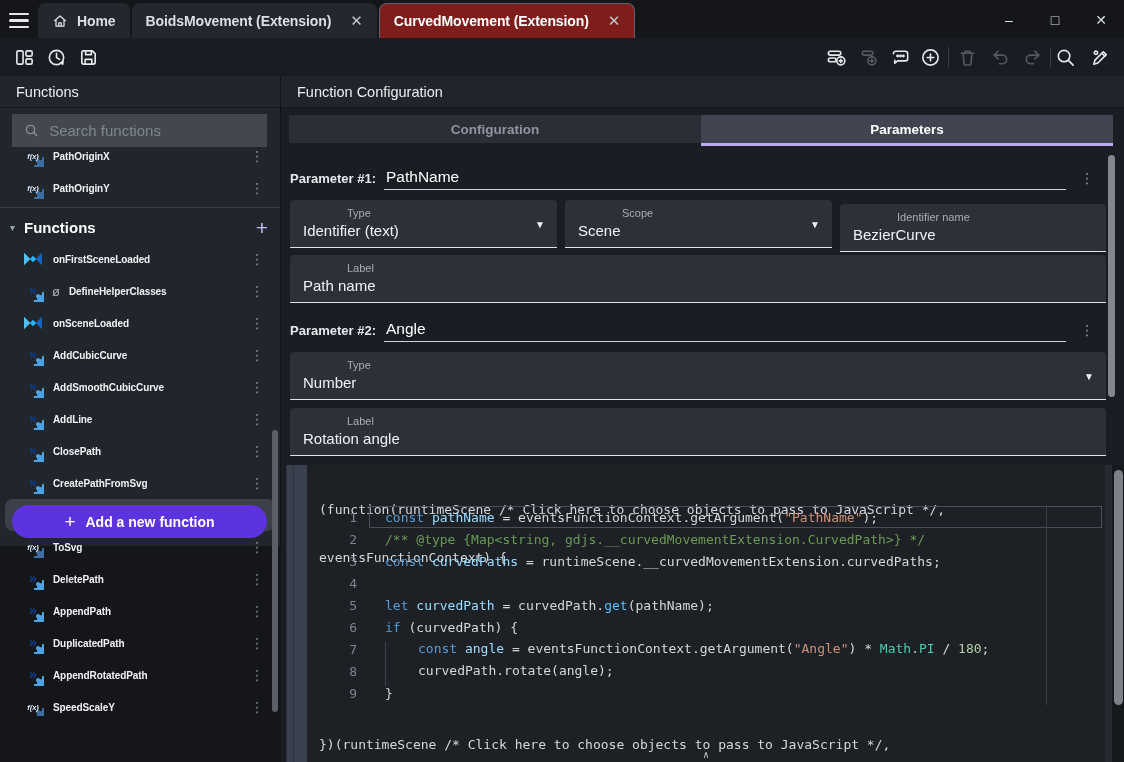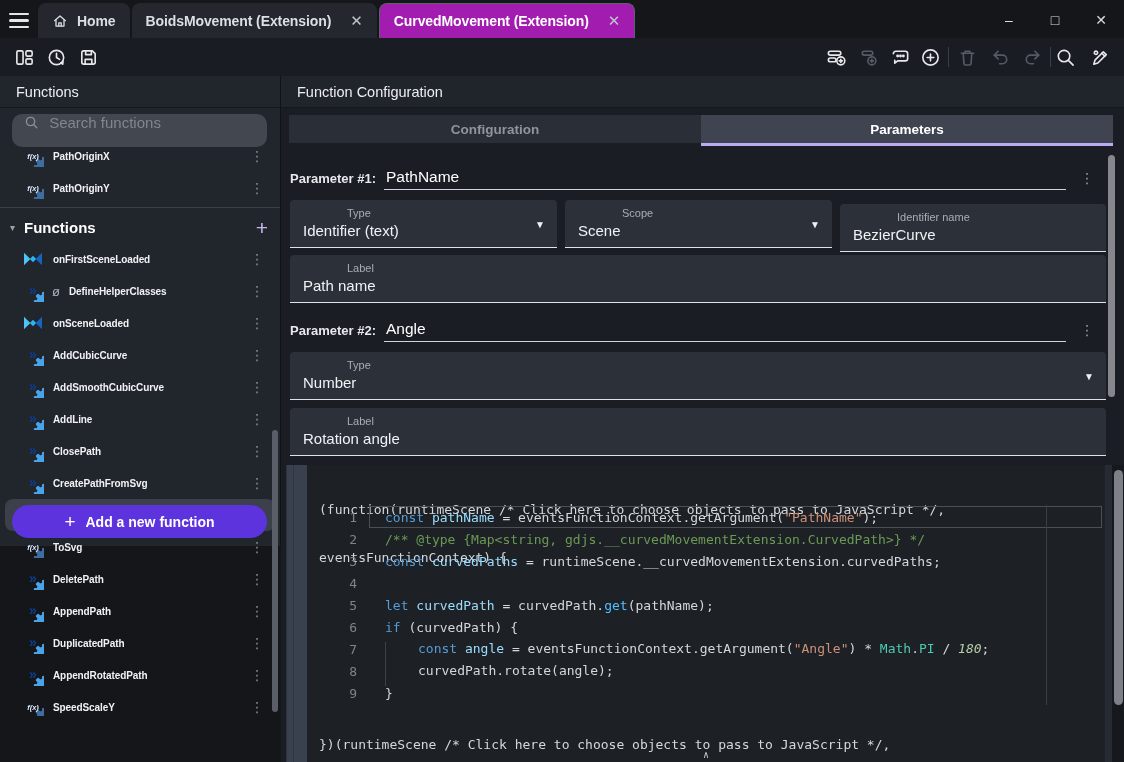--- a/index.html
+++ b/index.html
@@ -5,21 +5,21 @@
   * { margin:0; padding:0; box-sizing:border-box; }
   html,body { width:1124px; height:762px; overflow:hidden; background:#14161a;
     font-family:"Liberation Sans", sans-serif; -webkit-font-smoothing:antialiased; }
   .root { position:relative; width:1124px; height:546px; color:#e8eaee; }
 
   
   .titlebar { position:absolute; top:0; left:0; right:0; height:38px; background:#14161a; display:flex; align-items:flex-end; }
   .hamburger { width:38px; height:35px; display:flex; flex-direction:column; justify-content:center; gap:4px; padding:0 9px; cursor:pointer; }
   .hamburger i { display:block; height:2.4px; background:#e4e6ea; border-radius:2px; }
   .tab { height:35px; display:flex; align-items:center; gap:9px; padding:0 14px; background:#24272e; border-radius:8px 8px 0 0; margin-right:2px; color:#dcdfe4; font-size:14px; cursor:pointer; }
-  .tab.active { background:#a21caf; border:1px solid #5d636e; border-bottom:none; color:#ffffff; }
+  .tab.active { background:#7f1d1d; border:1px solid #5d636e; border-bottom:none; color:#ffffff; }
   .tab .tlabel { font-weight:700; letter-spacing:-0.1px; white-space:nowrap; }
   .tab .tclose { color:#c2c6cd; font-size:15px; margin-left:10px; }
   .win-controls { margin-left:auto; display:flex; align-items:center; height:35px; }
   .winbtn { width:46px; text-align:center; color:#d9dce1; font-size:14px; cursor:pointer; line-height:35px; }
 
   
   .toolbar { position:absolute; top:38px; left:0; right:0; height:38px; background:#191c22; }
   .tb-ico { position:absolute; top:7px; width:24px; height:24px; color:#e6e8ec; cursor:pointer; display:flex; align-items:center; justify-content:center; }
   .tb-ico.dim { color:#565b63; }
   .tb-ico svg { width:21px; height:21px; stroke:currentColor; fill:none; stroke-width:1.7; stroke-linecap:round; stroke-linejoin:round; }
@@ -28,21 +28,21 @@
   .preview-btn .play { margin-left:11px; }
   .preview-btn .plabel { font-weight:700; font-size:13.5px; margin-left:9px; }
   .preview-btn .pv-div { width:1px; height:28px; background:#878c96; margin-left:12px; }
   .preview-btn .chev { margin:0 0 0 8px; }
   .share-btn { position:absolute; left:587px; top:42px; height:30px; width:85px; background:#6a46e8; border-radius:6px; display:flex; align-items:center; justify-content:center; gap:8px; color:#fff; font-weight:700; font-size:13.5px; cursor:pointer; }
   svg.mini { width:16px; height:16px; stroke:currentColor; fill:none; stroke-width:1.8; stroke-linecap:round; stroke-linejoin:round; }
 
   
   .sidebar { position:absolute; top:76px; left:0; width:281px; bottom:0; background:#21252c; border-right:1px solid #101216; }
   .sb-header { height:32px; display:flex; align-items:center; padding:0 16px; font-size:14.5px; color:#eceef1; border-bottom:1px solid #15181d; }
-  .searchbox { position:absolute; top:38px; left:12px; right:13px; height:33px; background:#43474f; border-radius:10px; display:flex; align-items:flex-start; padding:0 12px; gap:10px; cursor:text; }
+  .searchbox { position:absolute; top:38px; left:12px; right:13px; height:33px; background:#43474f; border-radius:0; display:flex; align-items:flex-start; padding:8px 12px; gap:10px; cursor:text; }
   .searchbox svg { width:17px; height:17px; stroke:#8a909a; fill:none; stroke-width:2; stroke-linecap:round; }
   .searchbox input { background:transparent; border:none; outline:none; color:#e8eaee; font-size:15px; width:100%; font-family:"Liberation Sans", sans-serif; }
   .searchbox input::placeholder { color:#81878f; }
   .fn-list { position:absolute; top:74px; left:0; right:0; height:566px; overflow:hidden; }
   .fn-row { height:32px; display:flex; align-items:center; padding:0 10px 0 22px; cursor:pointer; position:relative; }
   .fn-row.selected { background:#3b404b; border-radius:8px; margin:0 5px; padding:0 5px 0 17px; }
   .fn-row.first { margin-top:-10px; }
   .fn-ico { position:relative; width:22px; height:22px; flex:0 0 22px; display:flex; align-items:center; justify-content:flex-end; }
   .fn-ico.action svg.gear { color:#4aa3e8; }
   .fn-ico.expression svg.gear { color:#3e6ea1; }
@@ -86,21 +86,21 @@
   .code-area { position:absolute; left:26px; top:0; right:19px; bottom:0; }
   .code-wrap { padding:5px 0 0 12px; font-size:13px; line-height:16px; color:#d4d7dc; white-space:pre; }
   .code-lines { position:absolute; top:41px; left:0; right:0; }
   .code-line { display:flex; height:22px; align-items:center; font-size:13px; position:relative; }
   .code-line .ln { width:50px; text-align:right; color:#7d848e; flex:0 0 50px; }
   .code-line .lc { margin-left:28px; white-space:pre; }
   .code-line.current::after { content:""; position:absolute; left:62px; right:3px; top:0; bottom:0; border:1px solid #4a5058; pointer-events:none; }
   .ind { display:inline-block; width:33px; height:22px; vertical-align:middle; border-left:1px solid #3c424b; margin-bottom:-7px; }
   .tok-pl { color:#d4d7dc; } .tok-kw { color:#569cd6; } .tok-str { color:#ce9178; }
   .tok-cm { color:#6a9955; } .tok-ty { color:#4ec9b0; } .tok-fn { color:#4fc1ff; }
-  .tok-num { color:#b5cea8;font-style:italic; } .tok-var { color:#9cdcfe; }
+  .tok-num { color:#b5cea8; } .tok-var { color:#9cdcfe; }
   .code-footer { position:absolute; top:240px; left:0; right:0; padding-left:12px; font-size:13px; line-height:16px; color:#d4d7dc; white-space:pre; }
   .collapse-caret { position:absolute; bottom:2px; left:50%; transform:translateX(-50%); color:#c5c9cf; font-size:10px; cursor:pointer; }
   .code-gap { position:absolute; right:12px; top:0; bottom:0; width:7px; background:#262b33; }
   .code-scrolltrack { position:absolute; right:0; top:0; bottom:0; width:12px; background:#15181d; }
   .code-scrollthumb { position:absolute; right:1px; top:5px; width:9px; height:235px; background:#7d8086; border-radius:5px; }
   .overview-line { position:absolute; right:58px; top:40px; height:200px; width:1px; background:#3a3f46; }
 </style>
 </head>
 <body>
 

